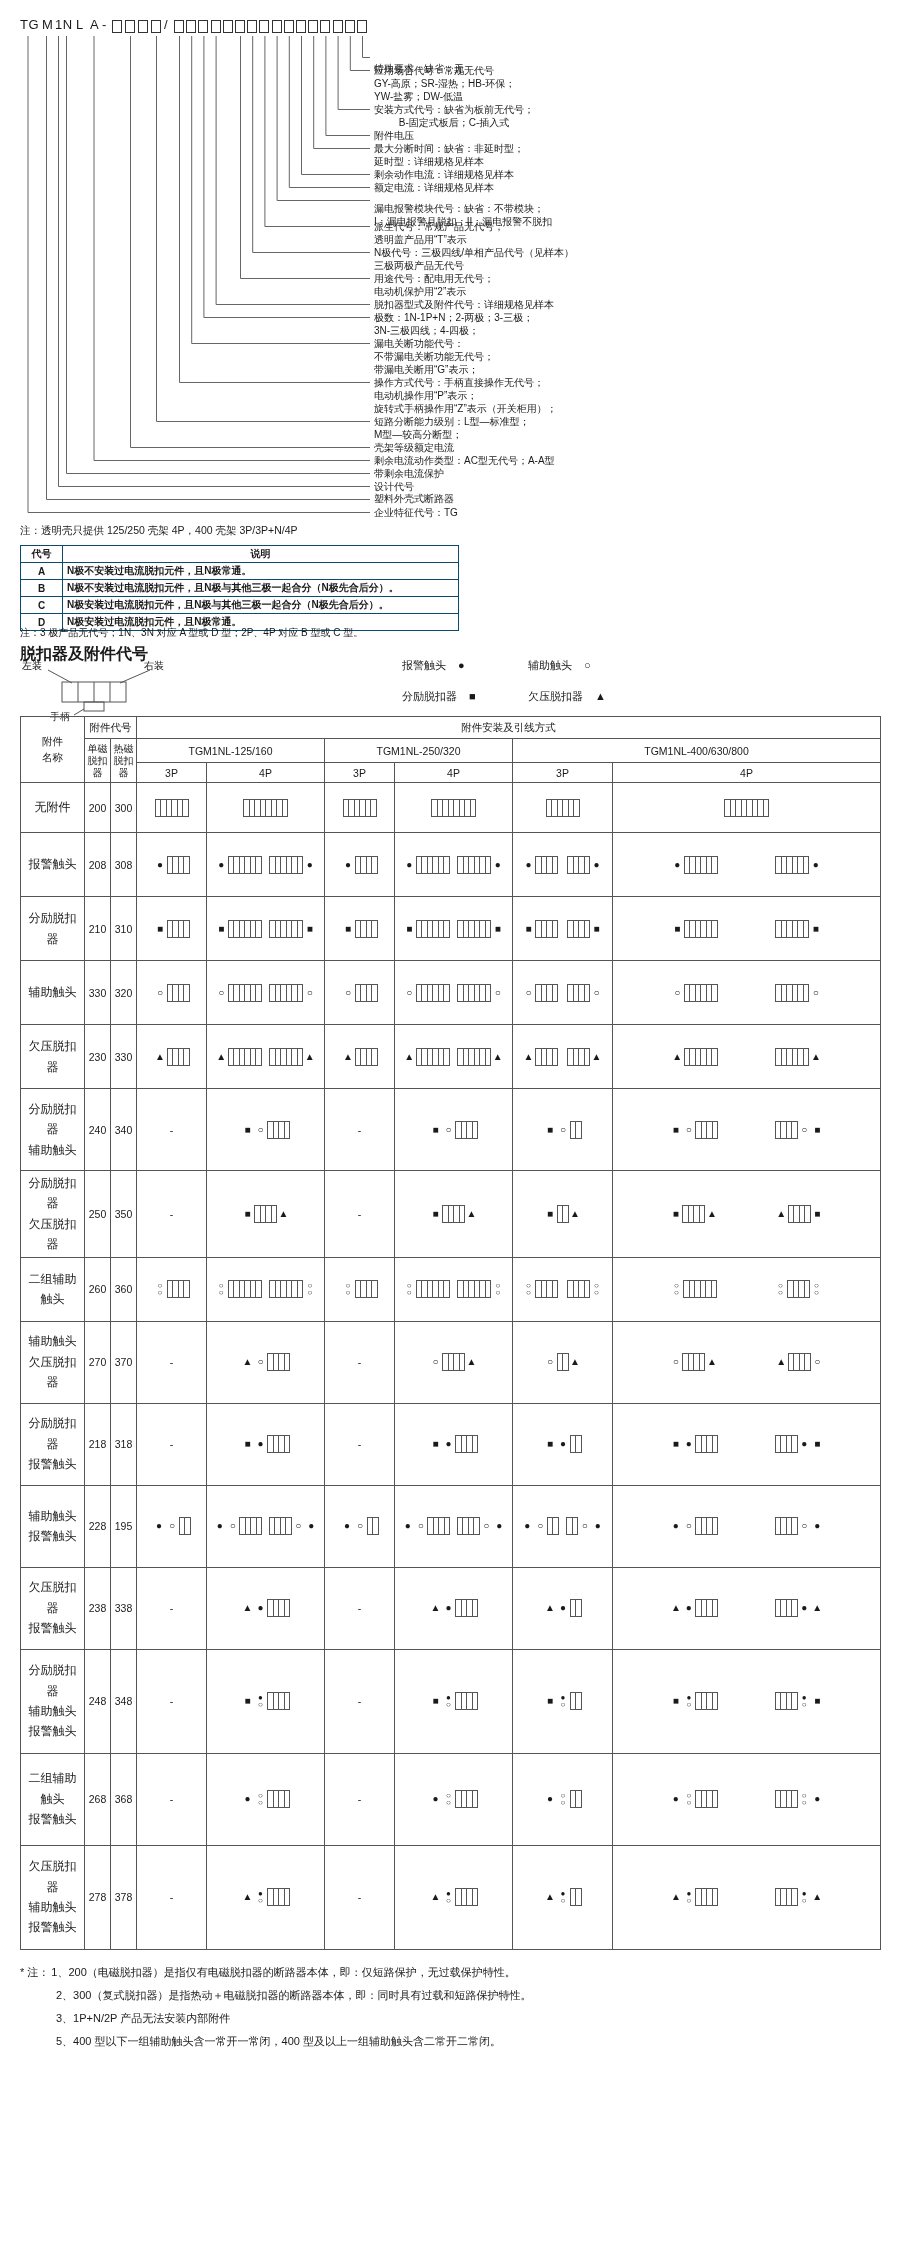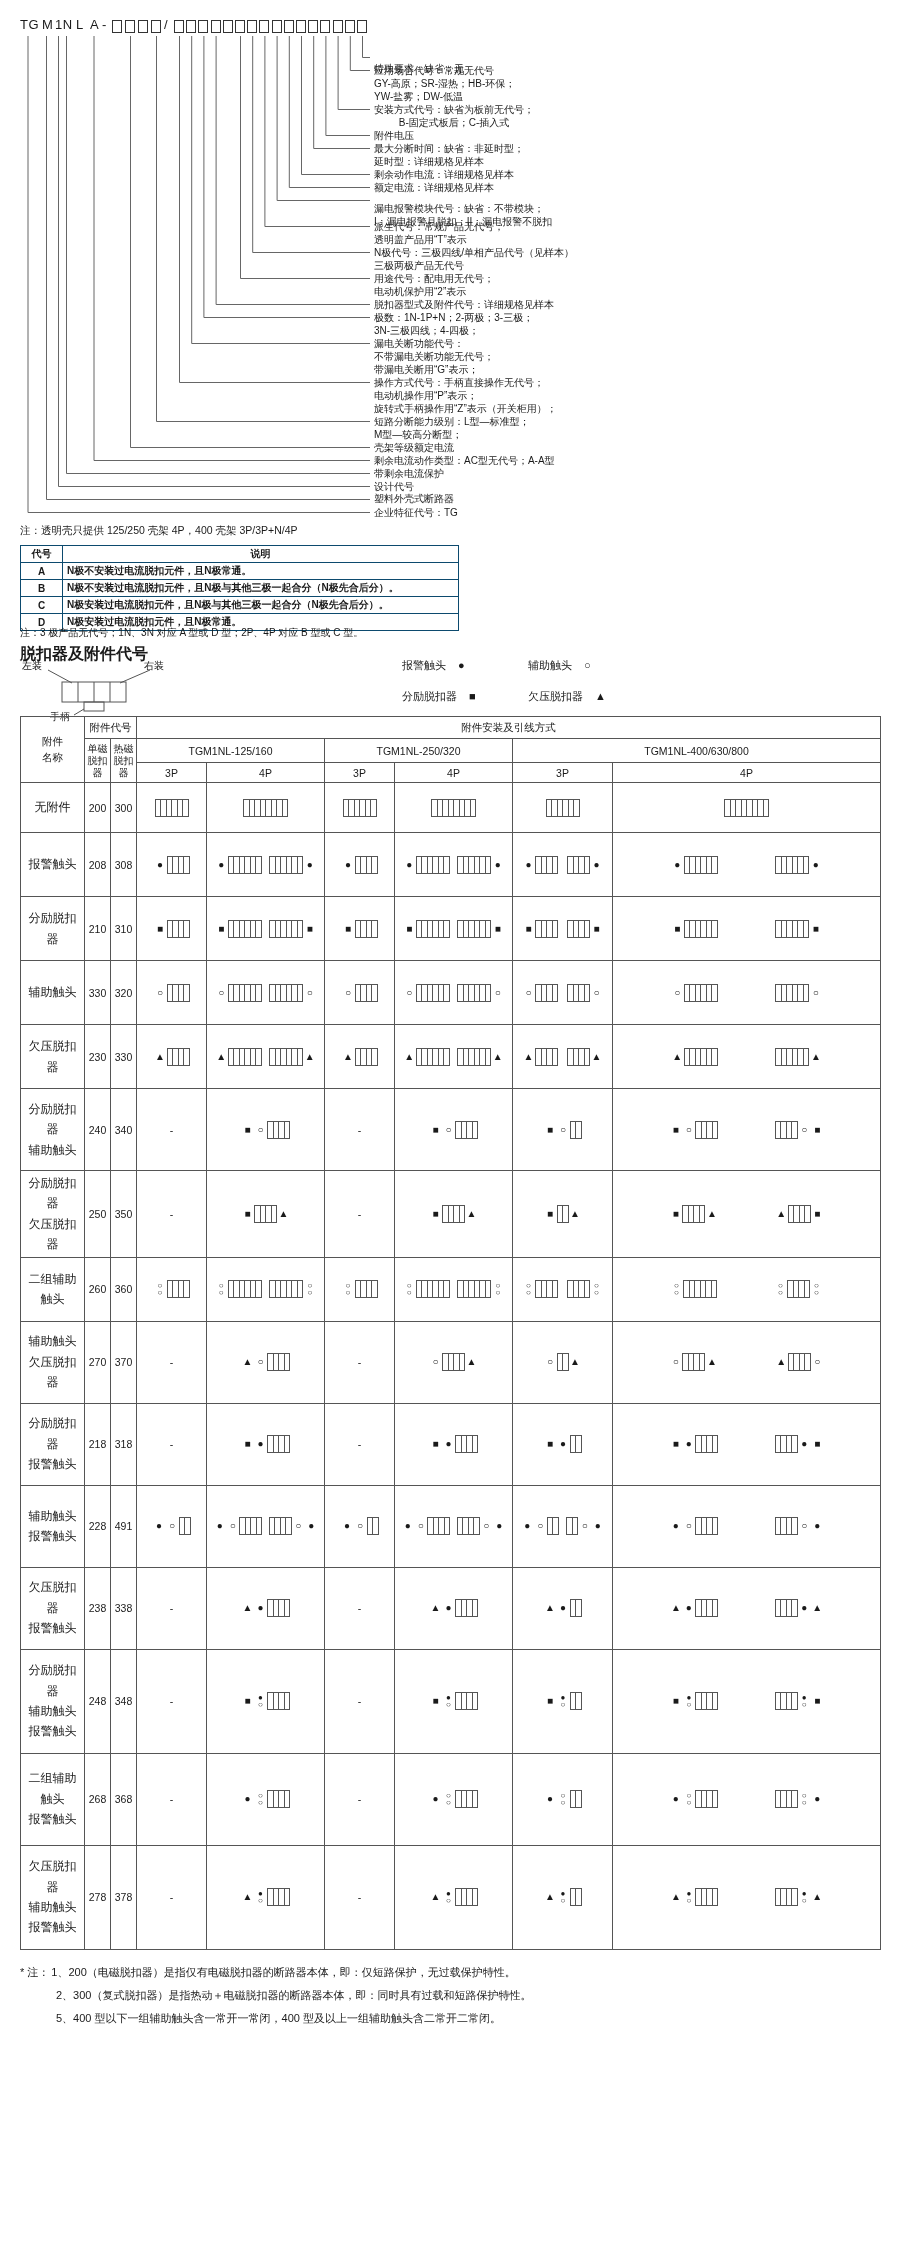--- a/index.html
+++ b/index.html
@@ -986,21 +986,21 @@
                 <span class="slot">●</span>
                 <span class="slot">■</span>
               </span>
             </div>
           </td>
         </tr>
         <tr style="height: 82px;">
           <td class="name">辅助触头
 报警触头</td>
           <td>228</td>
-          <td>491</td>
+          <td>195</td>
           <td>
             <div class="cw">
               <span class="diagram">
                 <span class="slot">●</span>
                 <span class="slot">○</span>
                 <span class="pole"></span>
               </span>
             </div>
           </td>
           <td>
@@ -1333,16 +1333,17 @@
               </span>
             </div>
           </td>
         </tr>
       </tbody>
   </table>
 
   <div id="footnotes">
       <div class="fn-line"><span class="fn-prefix">* 注：</span><span>1、200（电磁脱扣器）是指仅有电磁脱扣器的断路器本体，即：仅短路保护，无过载保护特性。</span></div>
       <div class="fn-line ind">2、300（复式脱扣器）是指热动＋电磁脱扣器的断路器本体，即：同时具有过载和短路保护特性。</div>
+      <div class="fn-line ind">3、1P+N/2P 产品无法安装内部附件</div>
       <div class="fn-line ind">5、400 型以下一组辅助触头含一常开一常闭，400 型及以上一组辅助触头含二常开二常闭。</div>
     </div>
 
 </div>
 
 </body></html>

